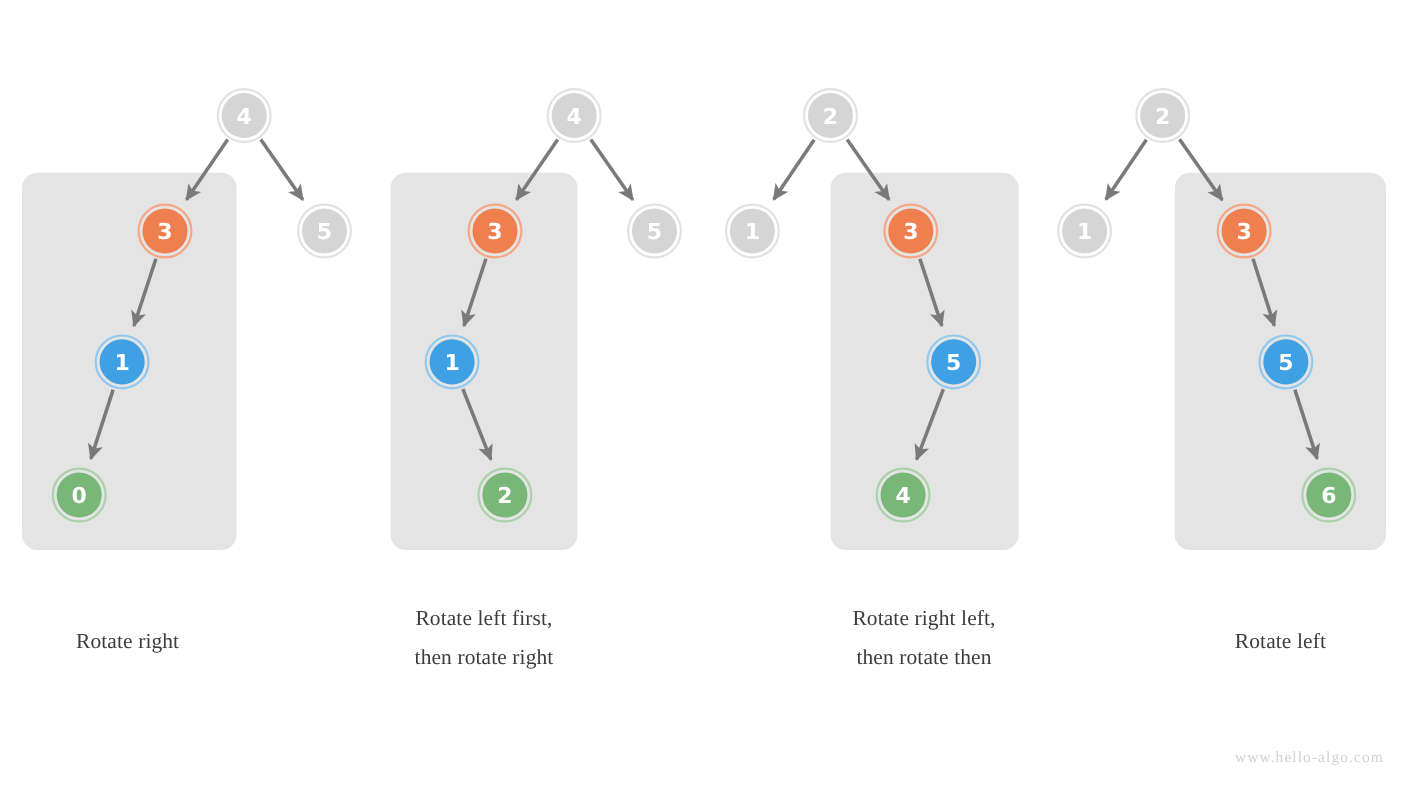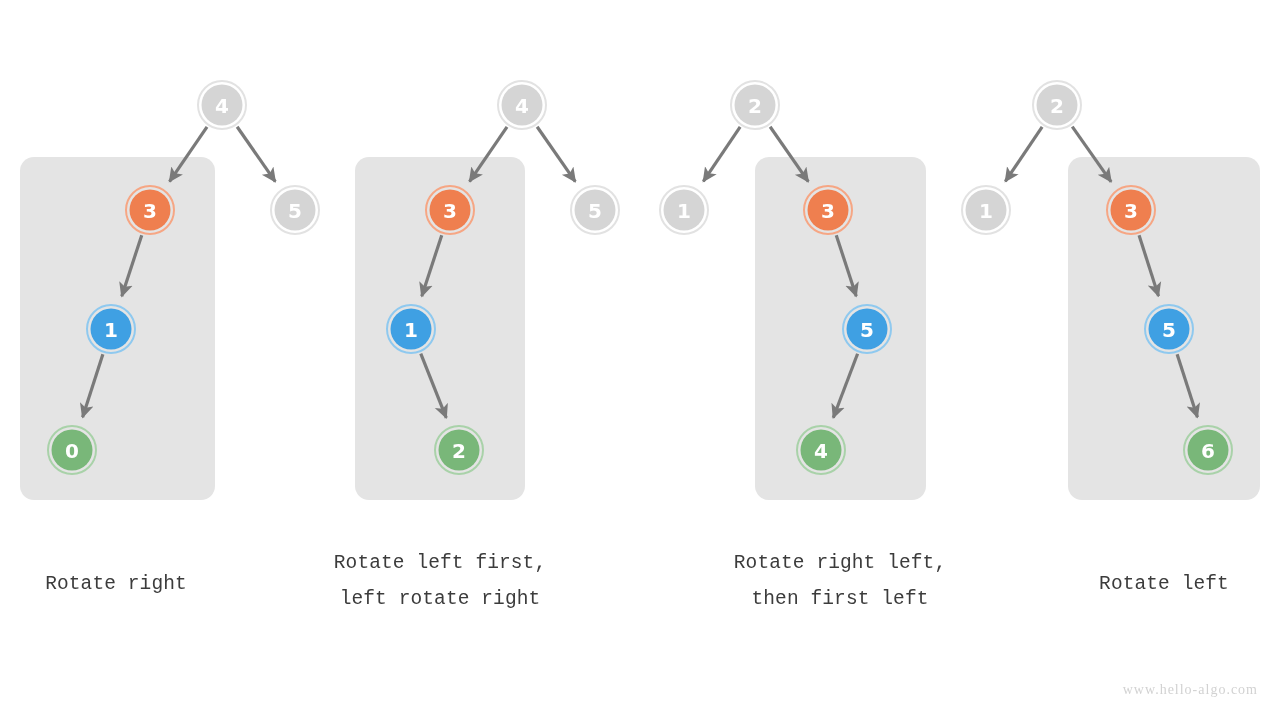--- a/index.html
+++ b/index.html
@@ -21,21 +21,21 @@
     top: 0;
     width: 1280px;
     height: 720px;
   }
   .panel-caption {
     position: absolute;
     text-align: center;
     color: #3c3c3c;
     font-size: 19.5px;
     line-height: 36px;
-    font-family: Liberation Mono, monospace;
+    font-family: Liberation Serif, serif;
     white-space: pre;
     letter-spacing: 0.1px;
   }
   .watermark {
     position: absolute;
     right: 22px;
     bottom: 22px;
     color: #d2d2d2;
     font-size: 14px;
     letter-spacing: 1px;
@@ -186,20 +186,20 @@
         <g>
           <circle cx="1208" cy="450" r="24" fill="none" stroke="#a9d2a9" stroke-width="2"></circle>
           <circle cx="1208" cy="450" r="20.5" fill="#79b779"></circle>
           <text x="1208" y="450.5" class="node-label node-label-color">6</text>
         </g>
       </g>
   </svg>
 
   <div id="captions-layer">
       <div class="panel-caption" style="left: -84px; top: 566px; width: 400px;"><div>Rotate right</div></div>
-      <div class="panel-caption" style="left: 240px; top: 545px; width: 400px;"><div>Rotate left first,</div><div>left rotate right</div></div>
-      <div class="panel-caption" style="left: 640px; top: 545px; width: 400px;"><div>Rotate right left,</div><div>then first left</div></div>
+      <div class="panel-caption" style="left: 240px; top: 545px; width: 400px;"><div>Rotate left first,</div><div>then rotate right</div></div>
+      <div class="panel-caption" style="left: 640px; top: 545px; width: 400px;"><div>Rotate right left,</div><div>then rotate then</div></div>
       <div class="panel-caption" style="left: 964px; top: 566px; width: 400px;"><div>Rotate left</div></div>
     </div>
 
   <div class="watermark">www.hello-algo.com</div>
 
 </div>
 
 </body></html>

